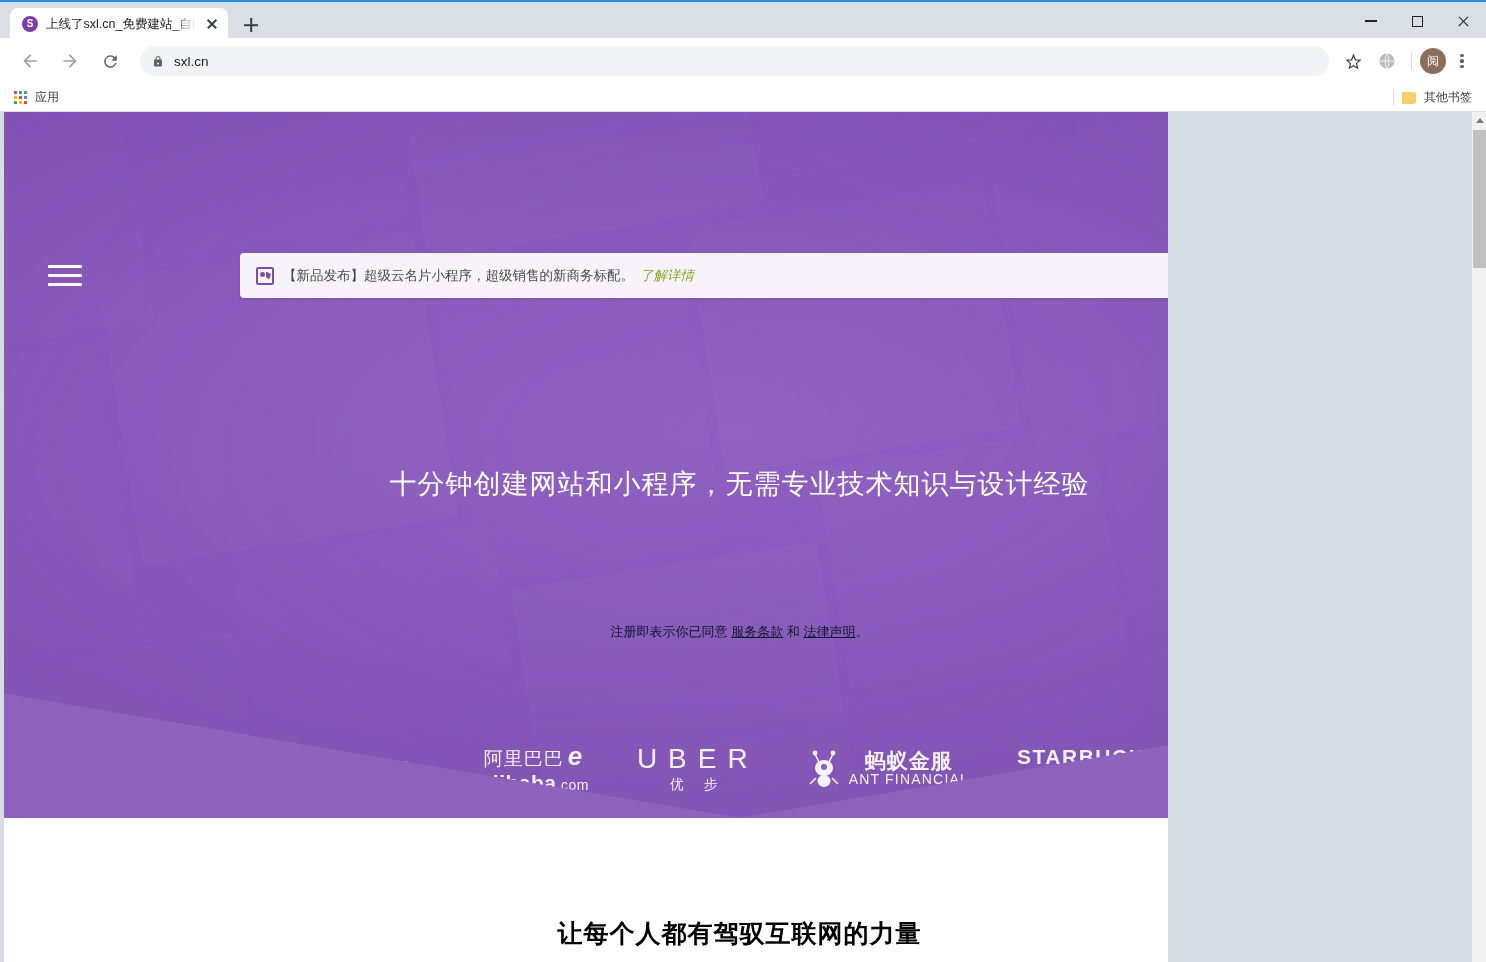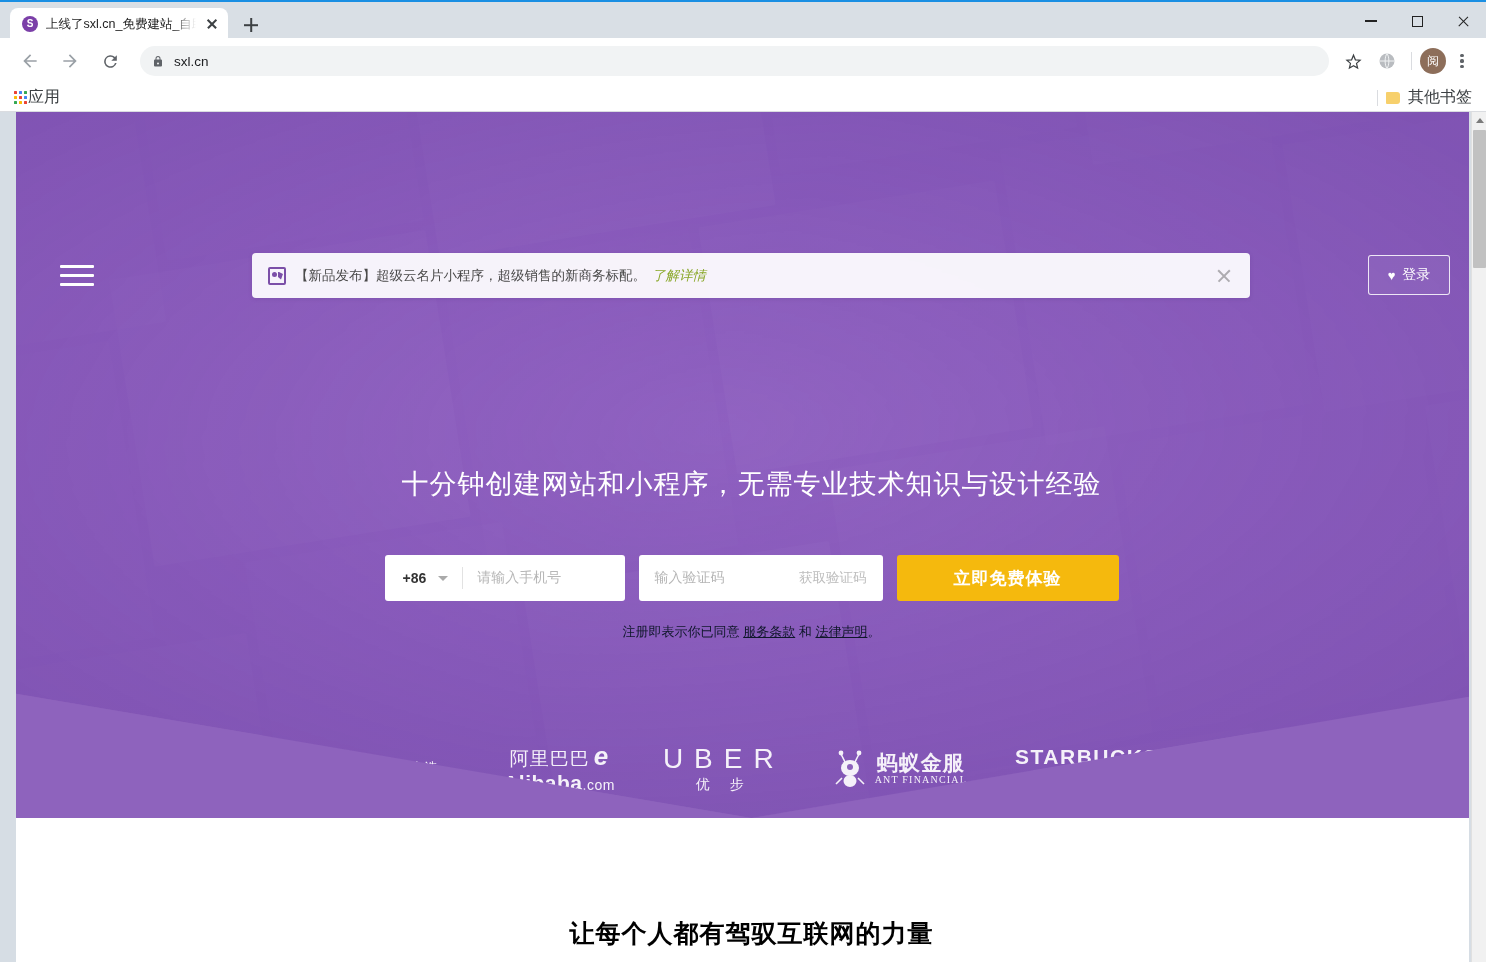--- a/index.html
+++ b/index.html
@@ -77,30 +77,30 @@
   }
   .kebab { width: 28px; height: 28px; display: flex; flex-direction: column; align-items: center; justify-content: center; gap: 2.6px; cursor: pointer; }
   .kebab i { width: 3.2px; height: 3.2px; border-radius: 50%; background: #5f6368; display: block; }
 
   
   .bookmarks {
     position: absolute; top: 84px; left: 0; width: 1486px; height: 28px;
     background: #ffffff; display: flex; align-items: center; padding: 0 14px;
     border-bottom: 1px solid #dadce0;
   }
-  .bm-item { display: flex; align-items: center; font-size: 16px; color: #3c4043; cursor: pointer; }
+  .bm-item { display: flex; align-items: center; gap: 7px; font-size: 12px; color: #3c4043; cursor: pointer; }
   .apps-grid { width: 14px; height: 14px; display: grid; grid-template-columns: repeat(3,3px); grid-template-rows: repeat(3,3px); gap: 2px; }
   .apps-grid i { display: block; width: 3px; height: 3px; border-radius: 0.5px; }
   .bm-right { margin-left: auto; display: flex; align-items: center; gap: 8px; }
   .bm-sep2 { width: 1px; height: 16px; background: #dadce0; }
   .folder { width: 14px; height: 12px; background: #f7d06c; border-radius: 1px 3px 3px 1px; }
 
   
   .viewport {
-    position: absolute; top: 112px; left: 16px; width: 1453px; height: 850px;
+    position: absolute; top: 112px; left: 4px; width: 1164px; height: 850px;
     overflow: hidden; background: #fff;
   }
 
   
   .hero {
     position: absolute; top: 0; left: 0; width: 1471px; height: 706px;
     background: #8e63bd; overflow: hidden;
   }
   .collage { position: absolute; inset: -140px -120px; transform: rotate(-9deg); opacity: .85; }
   .collage .tile {
@@ -188,21 +188,21 @@
   .brands-label { font-size: 13px; opacity: .95; margin-right: 42px; }
   .brand { opacity: .92; margin: 0 24px; text-align: center; line-height: 1.1; }
   .alibaba-cn { font-size: 19px; letter-spacing: 1px; display: inline-block; }
   .alibaba-swirl { font-size: 26px; font-style: italic; font-weight: bold; margin-left: 4px; }
   .alibaba-en { font-size: 21px; font-weight: bold; letter-spacing: .5px; }
   .alibaba-en small { font-weight: normal; font-size: 14px; }
   .uber-en { font-size: 28px; letter-spacing: 11px; font-weight: 300; }
   .uber-cn { font-size: 14px; letter-spacing: 8px; margin-top: 2px; }
   .ant-wrap { display: flex; align-items: center; gap: 8px; }
   .ant-cn { font-size: 21px; font-weight: bold; letter-spacing: 1px; }
-  .ant-en { font-size: 10px; letter-spacing: 1.2px; font-family: Liberation Serif, serif; }
+  .ant-en { font-size: 14px; letter-spacing: 1.2px; }
   .sbux { font-size: 21px; font-weight: bold; letter-spacing: 1.5px; }
 
   .section2 {
     position: absolute; left: 0; top: 706px; width: 1471px; height: 144px; background: #fff;
   }
   .section2 h2 {
     position: absolute; left: 0; right: 0; top: 99px; text-align: center;
     font-size: 25px; font-weight: bold; color: #000000; letter-spacing: 1px;
   }
 
@@ -352,33 +352,20 @@
         </div>
 
         <div class="login-btn">
           <span class="heart">♥</span>
           <span>登录</span>
         </div>
 
 
         <div class="headline">十分钟创建网站和小程序，无需专业技术知识与设计经验</div>
 
-        <div class="form">
-          <div class="fld fld-phone">
-            <span class="cc">+86</span>
-            <span class="caret"></span>
-            <span class="vdiv"></span>
-            <span class="ph">请输入手机号</span>
-          </div>
-          <div class="fld fld-code">
-            <span class="ph" style="padding-left:0">输入验证码</span>
-            <span class="code-link">获取验证码</span>
-          </div>
-          <div class="cta">立即免费体验</div>
-        </div>
 
         <div class="terms">
           <span>注册即表示你已同意</span>
           <u>服务条款</u>
           <span>和</span>
           <u>法律声明</u><span>。</span>
         </div>
 
         <div class="brands">
           <span class="brands-label">著名公司的信赖之选</span>

